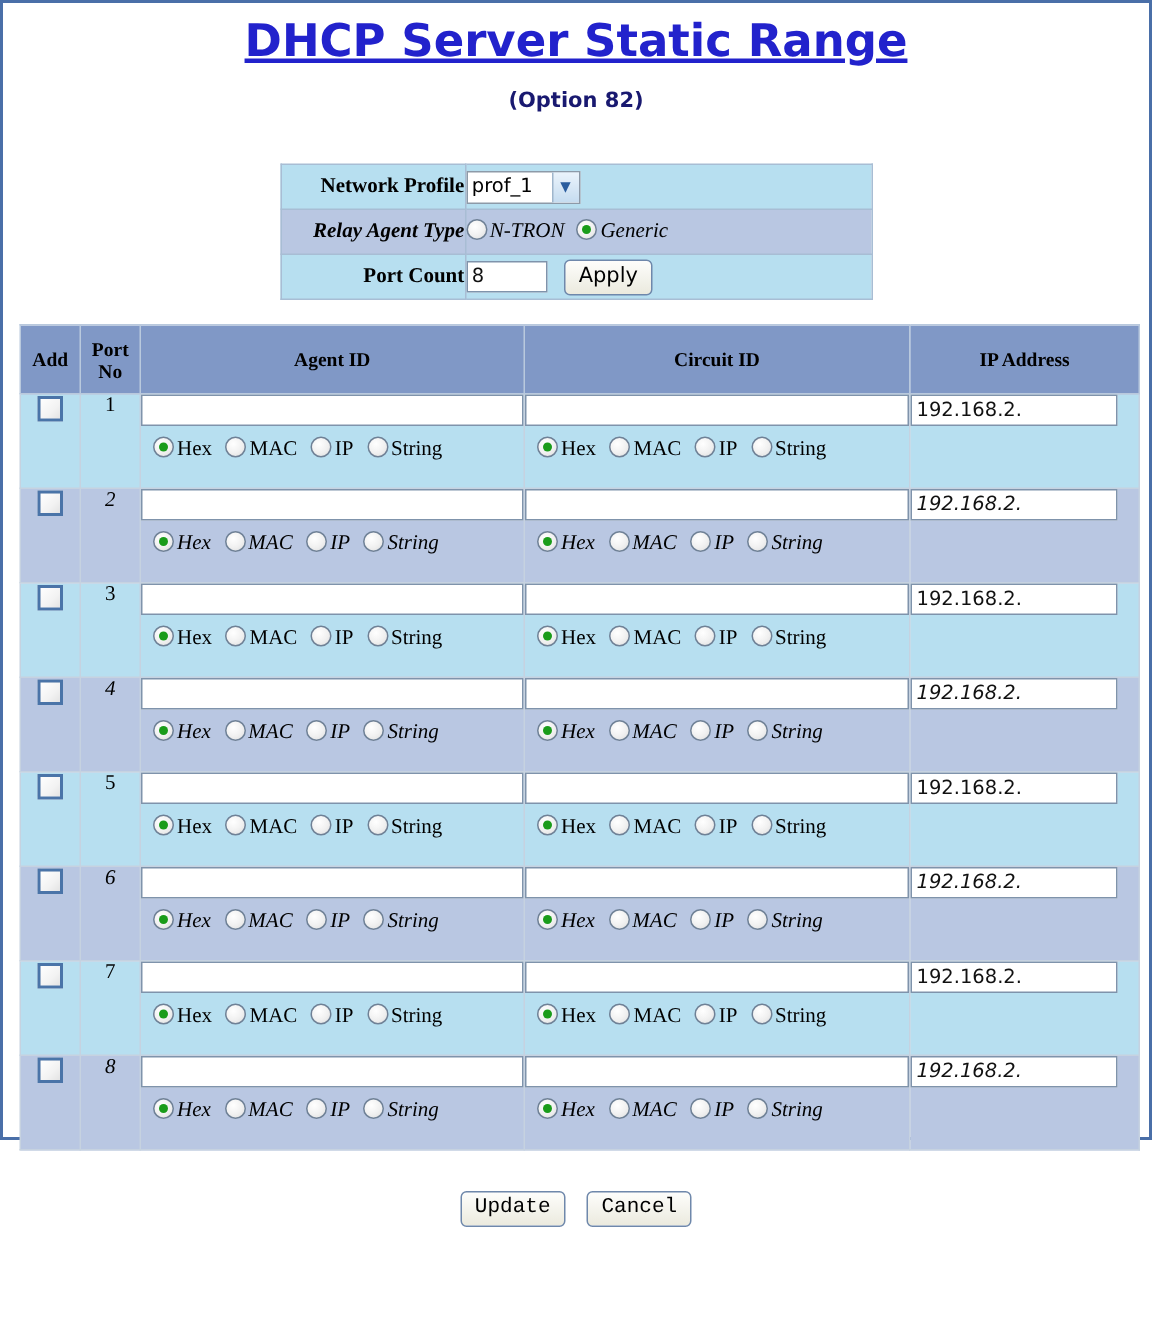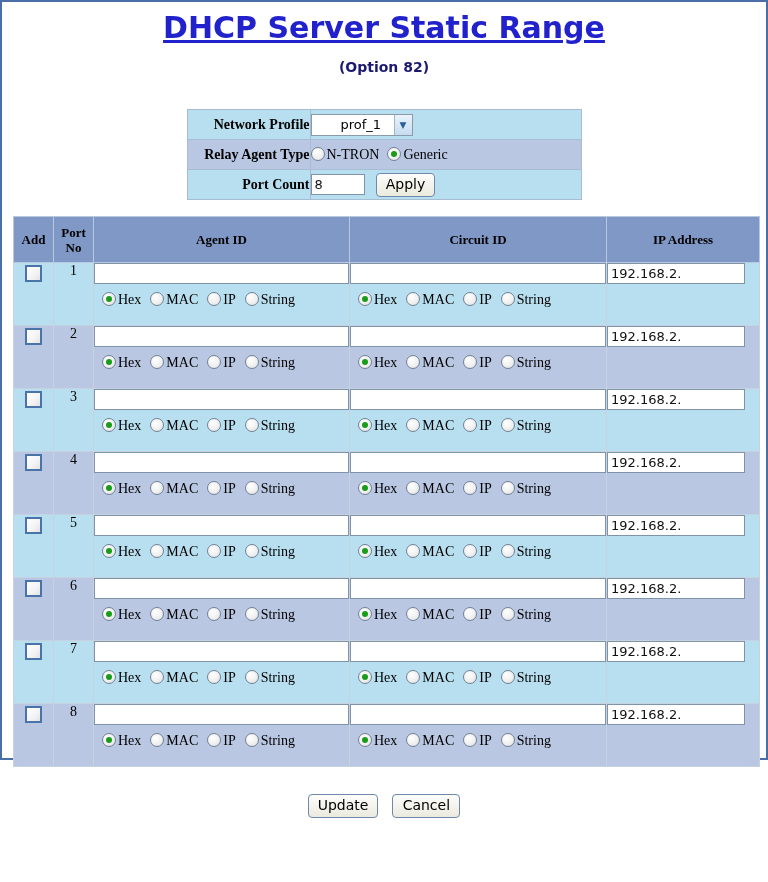--- a/index.html
+++ b/index.html
@@ -70,33 +70,32 @@
     color: #000000;
     padding: 0 8px 0 10px;
     width: 122px;
     white-space: nowrap;
   }
   td.set-value {
     width: 270px;
     padding-left: 7px;
   }
   .row-cyan   { background: #b7dff0; }
-  .row-laven  { background: #b9c7e2; }
+  .row-laven  { background: #b9c7e2; font-style: italic; }
 
   
   .select-box {
     display: inline-flex;
     align-items: stretch;
     height: 20px;
     border: 1px solid #8d9aa8;
     background: #ffffff;
     vertical-align: middle;
     font-family: "DejaVu Sans", "Liberation Sans", sans-serif;
     font-size: 13px;
-    padding-left: 26px;
   }
   .select-box .sel-text {
     padding: 1px 5px 0 3px;
     color: #000;
     line-height: 18px;
     min-width: 48px;
   }
   .select-box .sel-arrow {
     width: 17px;
     background: linear-gradient(#eaf3fb, #c5dcf0);
@@ -226,21 +225,21 @@
   .ip-input { width: 138px; height: 21px; }
   .opt-row { margin-top: 6px; padding-left: 8px; white-space: nowrap; }
   .ip-opt-row { margin-top: 6px; height: 17px; }
   tr.port-row { height: 63px; }
 
   
   .footer {
     margin-top: 27px;
     text-align: center;
   }
-  .footer .btn { margin: 0 5px; min-width: 68px; }
+  .footer .btn { margin: 0 5px; min-width: 68px; font-family: Liberation Mono, monospace; }
 </style>
 </head>
 <body>
 
 <div id="page-frame">
 
   <div class="title-wrap">
     <div id="page-title">DHCP Server Static Range</div>
   </div>
   <div id="page-subtitle">(Option 82)</div>

